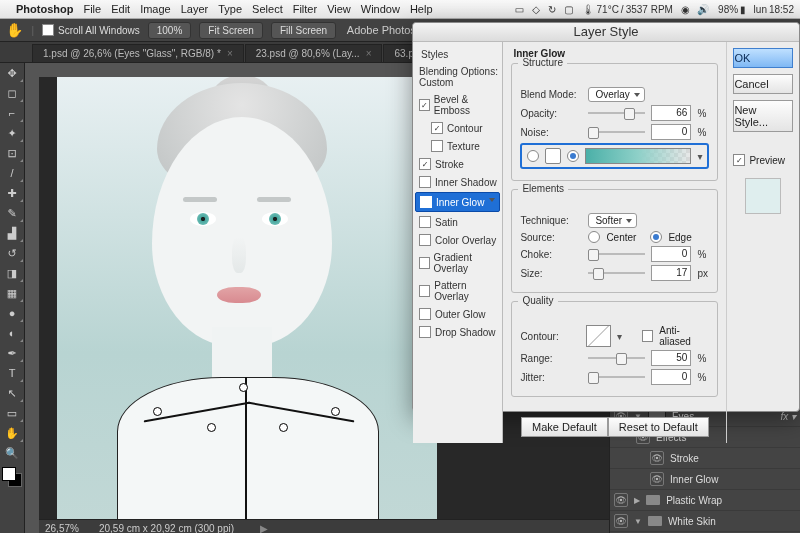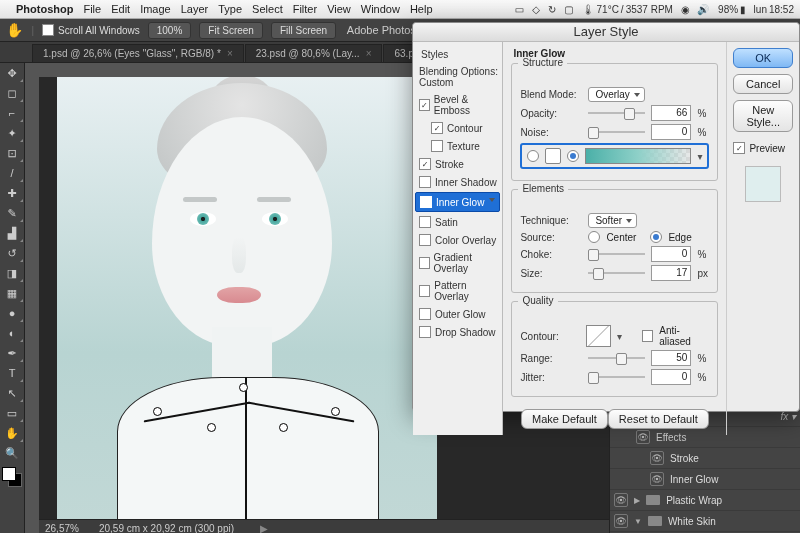--- a/index.html
+++ b/index.html
@@ -84,24 +84,24 @@
 .slider .track{position:absolute;left:0;right:0;top:5px;height:2px;background:#bbb}
 .slider .thumb-s{position:absolute;top:1px;width:9px;height:10px;background:#f4f4f4;border:1px solid #888;border-radius:2px}
 .numbox{width:32px;height:14px;background:#fff;border:1px solid #999;text-align:right;padding:0 3px;font-size:10px;line-height:14px}
 .unit{width:12px;color:#333}
 .colstrip{border:2px solid #1f6fd6;border-radius:3px;padding:3px 5px;display:flex;align-items:center;gap:6px}
 .radio{width:10px;height:10px;border:1px solid #888;border-radius:50%;background:#fff;display:inline-block;position:relative}
 .radio.on::after{content:"";position:absolute;left:2px;top:2px;width:6px;height:6px;border-radius:50%;background:#3a7bd0}
 .grad{width:104px;height:14px;border:1px solid #888;background:linear-gradient(to right,#4bb0a8,#8ed0c8 50%,rgba(222,222,222,.7)),repeating-conic-gradient(#ccc 0 25%,#fff 0 50%) 0 0/8px 8px}
 .contour-sw{width:24px;height:20px;border:1px solid #888;background:linear-gradient(135deg,#fff 48%,#888 50%,#fff 52%)}
 .dlg-right{width:72px;border-left:1px solid #ccc;padding:6px;display:flex;flex-direction:column;gap:6px;align-items:stretch}
-.macbtn{background:linear-gradient(#fdfdfd,#e4e4e4);border:1px solid #9a9a9a;border-radius:6px;padding:3px 0;text-align:center;font-size:11px}
+.macbtn{background:linear-gradient(#fdfdfd,#e4e4e4);border:1px solid #9a9a9a;border-radius:0;padding:3px 0;text-align:left;font-size:11px}
 .macbtn.default{background:linear-gradient(#bfe0ff,#7fb8f4);border-color:#3f7fce;color:#0a2a55;font-weight:500}
 .preview-sw{width:34px;height:34px;background:#dfeeee;border:1px solid #bbb;align-self:center;margin-top:6px}
-.btn-row{display:flex;justify-content:center;margin-top:12px}
+.btn-row{display:flex;justify-content:center;margin-top:20px}
 .section-title{font-weight:bold;margin:0 0 4px 2px}
 </style>
 </head>
 <body>
 
 <div class="mac-menu">
   <span class="apple"></span>
   <span class="app">Photoshop</span>
   <span>File</span>
   <span>Edit</span>
@@ -426,20 +426,20 @@
       <div class="btn-row">
         <span class="macbtn" style="padding:3px 10px">Make Default</span>
         <span class="macbtn" style="padding:3px 10px">Reset to Default</span>
       </div>
     </div>
 
     <div class="dlg-right">
       <div class="macbtn default">OK</div>
       <div class="macbtn">Cancel</div>
       <div class="macbtn">New Style...</div>
-      <label style="display:flex;align-items:center;gap:4px;margin-top:4px">
+      <label style="display:flex;align-items:center;gap:4px;margin-top:16px">
         <span class="cb-box on"></span>
           <span>Preview</span>
       </label>
       <div class="preview-sw"></div>
     </div>
   </div>
 </div>
 
 </body></html>

